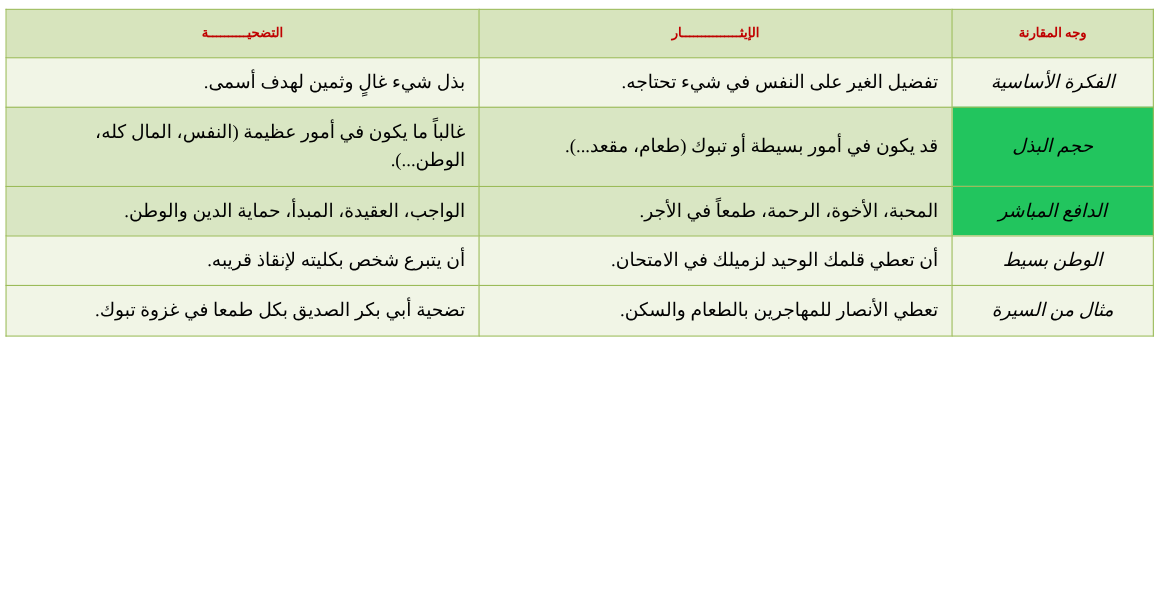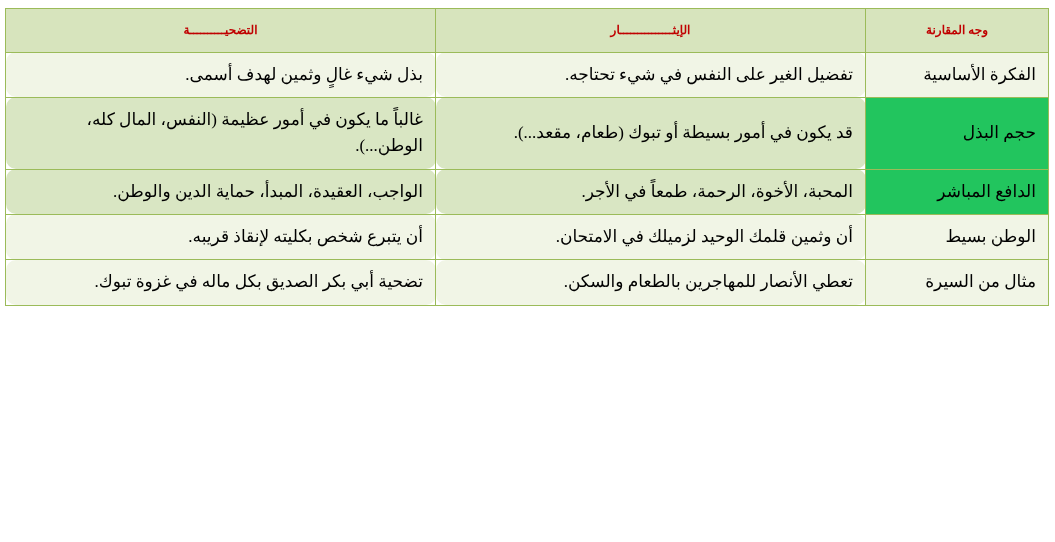--- a/index.html
+++ b/index.html
@@ -46,29 +46,29 @@
     font-size: 12px;
     padding: 12px 10px;
     letter-spacing: 0.2px;
   }
   
   tbody tr.light td { background: #f1f5e6; }
   tbody tr.dark  td { background: #d9e6c3; }
 
   
   td.aspect {
-    text-align: right;
+    text-align: center;
     font-weight: normal;
+    font-style: italic;
   }
   tbody tr.light td.aspect { background: #f1f5e6; }
   tbody tr.dark  td.aspect { background: #22c55e; }
 
   td.body-cell {
     text-align: right;
-    border-radius: 10px;
   }
   td.body-cell.center-ish { text-align: right; }
 
   
   td.col-last { text-align: right; }
 </style>
 </head>
 <body>
 
 <div class="table-wrap">
@@ -96,23 +96,23 @@
         <td class="body-cell center-ish">قد يكون في أمور بسيطة أو تبوك (طعام، مقعد...).</td>
         <td class="body-cell col-last">غالباً ما يكون في أمور عظيمة (النفس، المال كله، الوطن...).</td>
       </tr>
       <tr class="dark">
         <td class="aspect">الدافع المباشر</td>
         <td class="body-cell center-ish">المحبة، الأخوة، الرحمة، طمعاً في الأجر.</td>
         <td class="body-cell col-last">الواجب، العقيدة، المبدأ، حماية الدين والوطن.</td>
       </tr>
       <tr class="light">
         <td class="aspect">الوطن بسيط</td>
-        <td class="body-cell center-ish">أن وثمين قلمك الوحيد لزميلك في الامتحان.</td>
+        <td class="body-cell center-ish">أن تعطي قلمك الوحيد لزميلك في الامتحان.</td>
         <td class="body-cell col-last">أن يتبرع شخص بكليته لإنقاذ قريبه.</td>
       </tr>
       <tr class="light">
         <td class="aspect">مثال من السيرة</td>
         <td class="body-cell center-ish">تعطي الأنصار للمهاجرين بالطعام والسكن.</td>
-        <td class="body-cell col-last">تضحية أبي بكر الصديق بكل ماله في غزوة تبوك.</td>
+        <td class="body-cell col-last">تضحية أبي بكر الصديق بكل طمعا في غزوة تبوك.</td>
       </tr>
     </tbody>
   </table>
 </div>
 
 </body></html>

